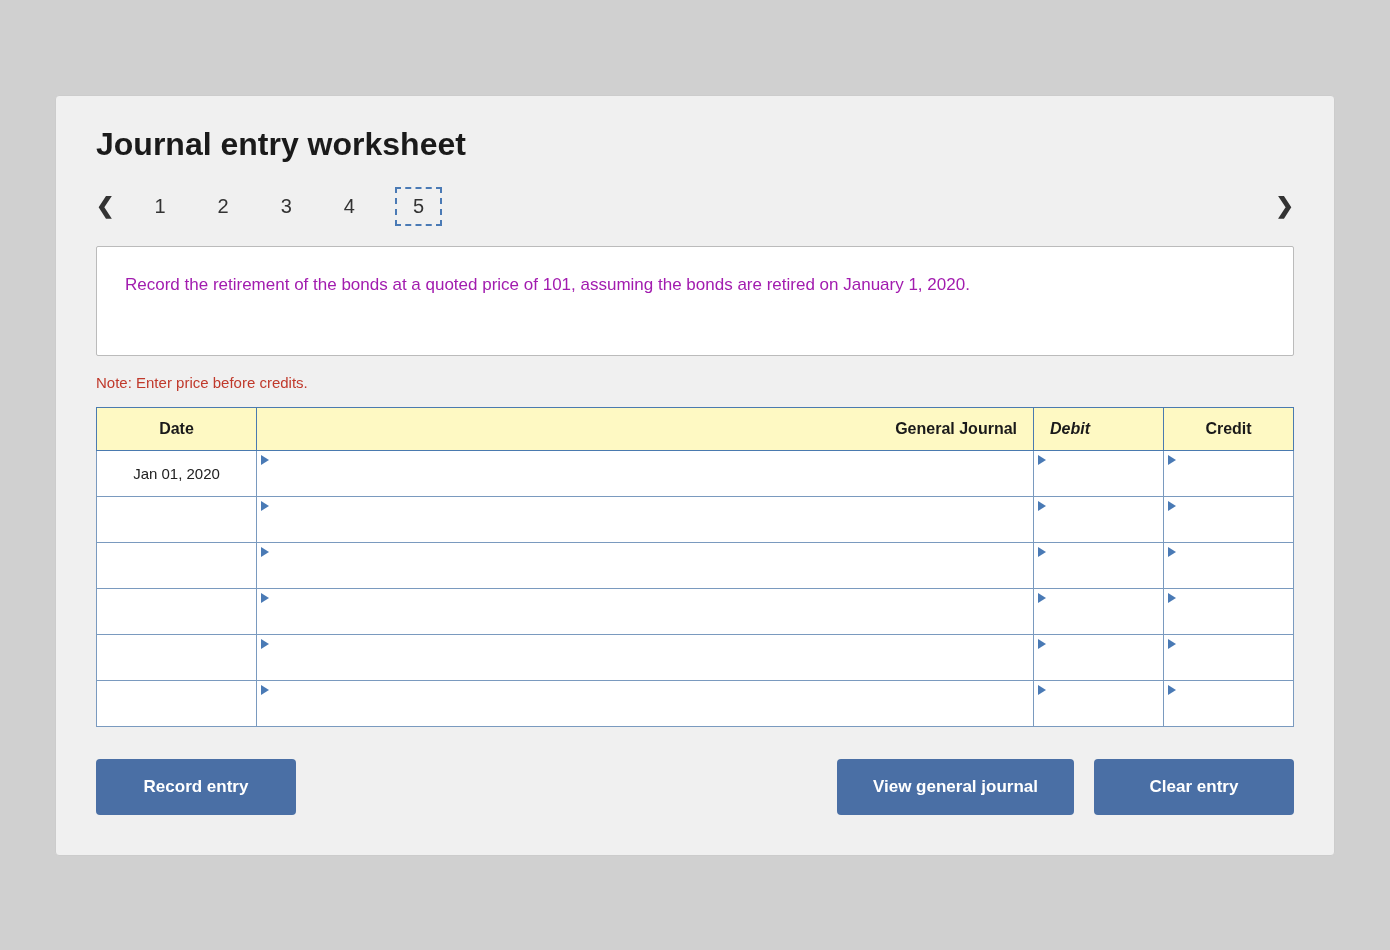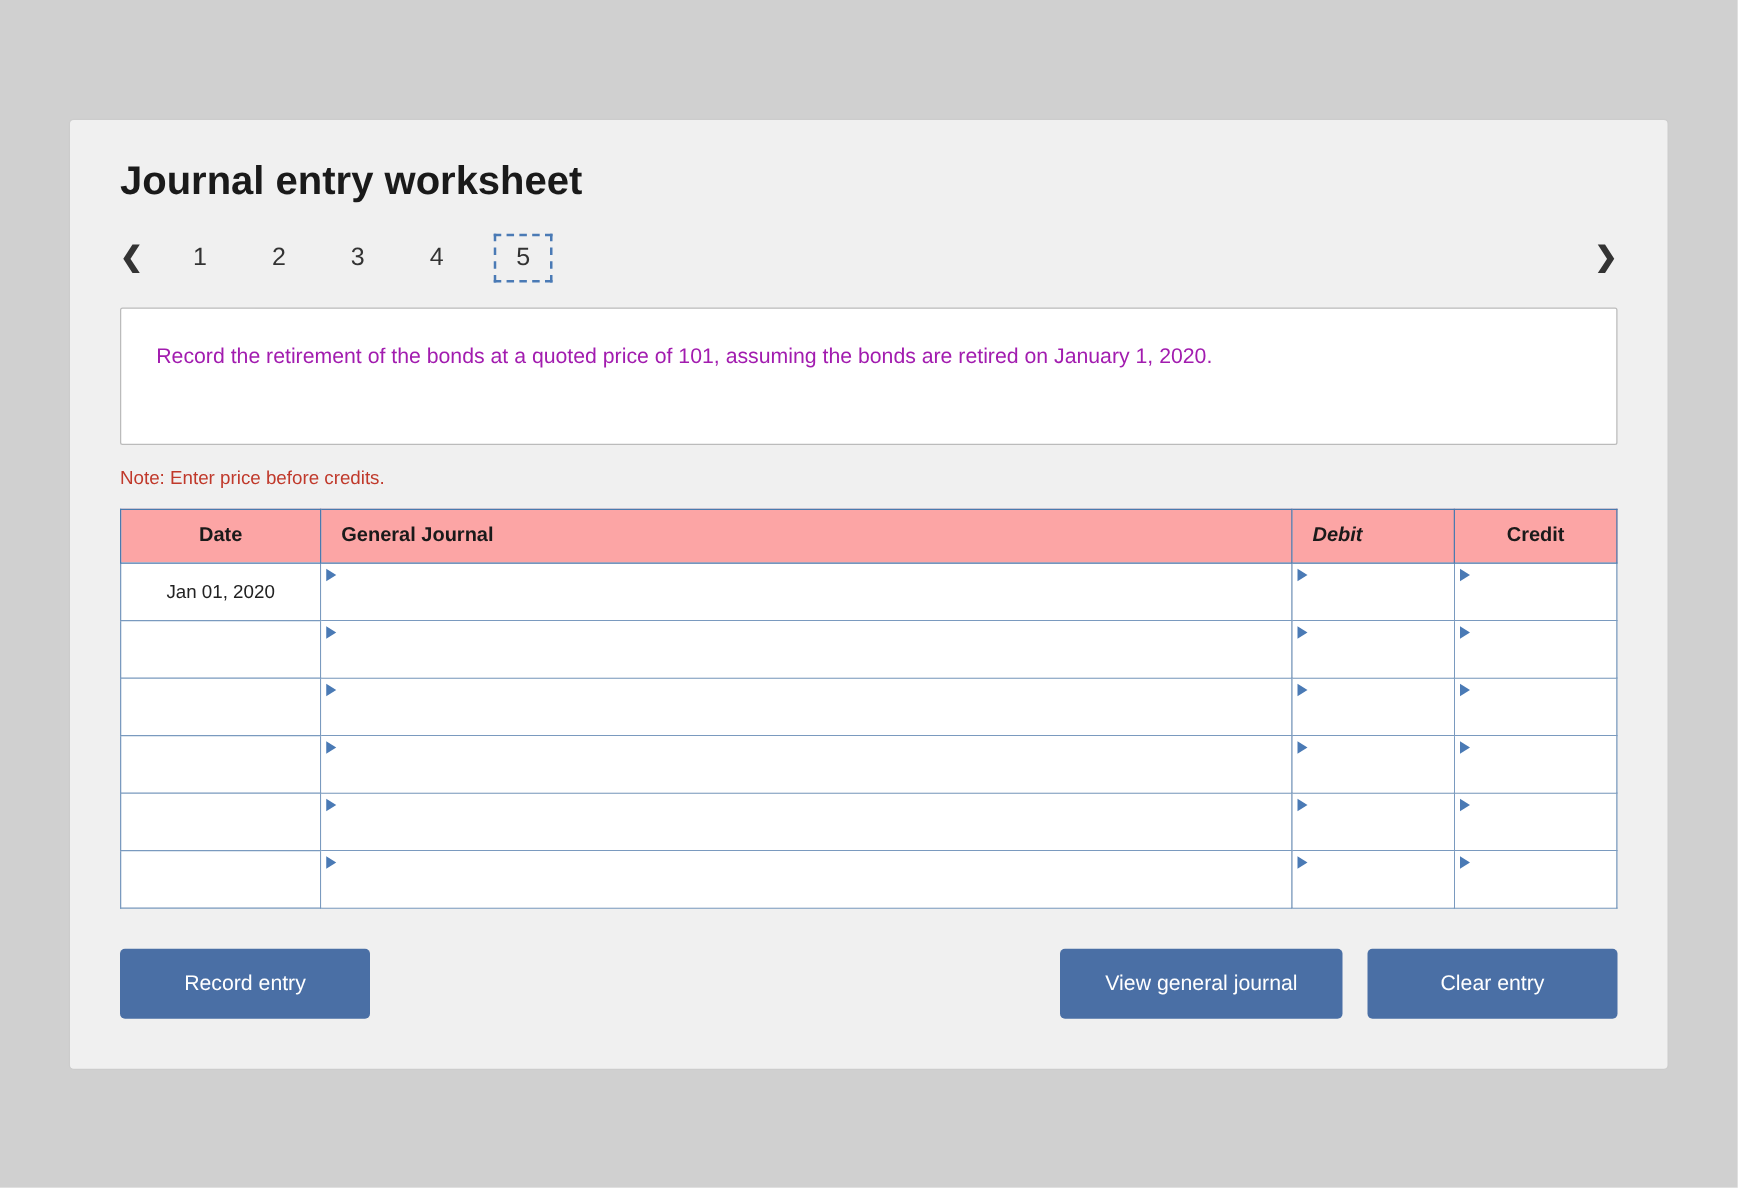--- a/index.html
+++ b/index.html
@@ -65,33 +65,33 @@
       font-size: 15px;
       margin-bottom: 16px;
     }
     
     .journal-table {
       width: 100%;
       border-collapse: collapse;
       margin-bottom: 32px;
     }
     .journal-table thead tr th {
-      background: #fca5a5;
+      background: #fef9c3;
       color: #1a1a1a;
       font-weight: bold;
       padding: 12px 16px;
       border: 1px solid #4a7aaf;
       font-size: 16px;
     }
     .journal-table thead tr th.th-date {
       width: 160px;
       text-align: center;
     }
     .journal-table thead tr th.th-journal {
-      text-align: left;
+      text-align: right;
     }
     .journal-table thead tr th.th-debit {
       width: 130px;
       text-align: left;
       font-style: italic;
     }
     .journal-table thead tr th.th-credit {
       width: 130px;
       text-align: center;
     }
@@ -137,21 +137,21 @@
       gap: 20px;
       align-items: center;
     }
     .btn {
       background: #4a6fa5;
       color: white;
       border: none;
       border-radius: 4px;
       padding: 18px 36px;
       font-size: 17px;
-      font-weight: normal;
+      font-weight: bold;
       cursor: pointer;
       min-width: 200px;
     }
     .btn-right {
       margin-left: auto;
     }
   </style>
 </head>
 <body>
 

